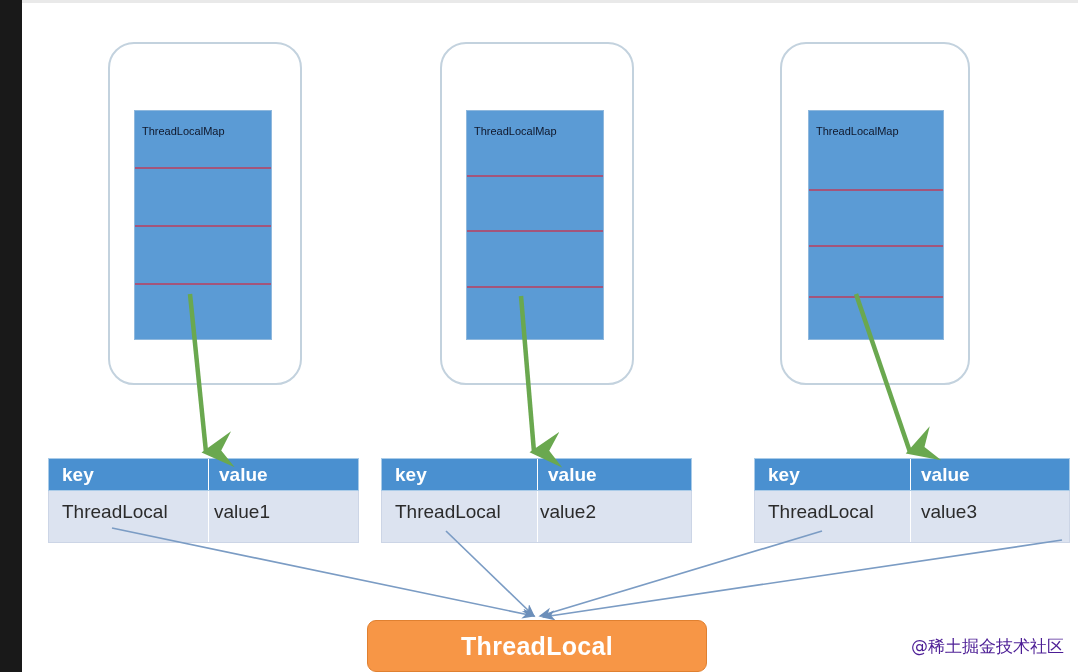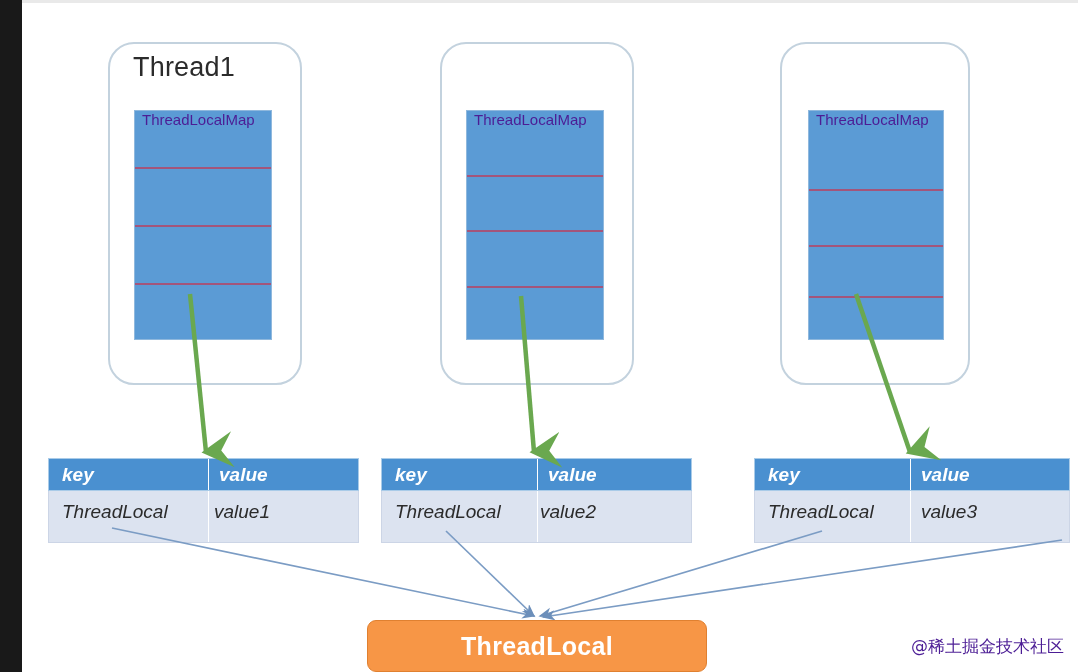--- a/index.html
+++ b/index.html
@@ -51,38 +51,37 @@
   .tlmap {
     position: absolute;
     background: #5b9bd5;
     border: 1px solid #8fb8dd;
     box-sizing: border-box;
     overflow: hidden;
   }
   .tlmap-label {
     position: absolute;
     left: 7px;
-    top: 0;
-    font-size: 15px;
-    color: #4c1d95;
+    top: 14px;
+    font-size: 11px;
+    color: #0f172a;
     white-space: nowrap;
   }
   .tlmap-div {
     position: absolute;
     left: 0;
     width: 100%;
     height: 2px;
     background: #b0496b;
     opacity: 0.85;
   }
 
   
   .kv-table {
     position: absolute;
-    font-style: italic;
   }
   .kv-head {
     position: absolute;
     left: 0;
     top: 0;
     height: 33px;
     width: 100%;
     background: #4a90d0;
     border: 1px solid #a9cbe8;
     box-sizing: border-box;
@@ -175,21 +174,20 @@
 </style>
 </head>
 <body>
 
 <div id="canvas">
 
   <div class="left-bar"></div>
   <div class="top-hair"></div>
 
   <div class="thread-card" style="left:108px; top:42px; width:194px; height:343px;"></div>
-  <div class="thread-title" style="left:133px; top:52px;">Thread1</div>
   <div class="tlmap" style="left:134px; top:110px; width:138px; height:230px;">
     <div class="tlmap-label">ThreadLocalMap</div>
     <div class="tlmap-div" style="top:56px;"></div>
     <div class="tlmap-div" style="top:114px;"></div>
     <div class="tlmap-div" style="top:172px;"></div>
   </div>
 
   <div class="kv-table" style="left:48px; top:458px; width:311px; height:85px;">
     <div class="kv-head">
       <div class="cell" style="left:13px;">key</div>

